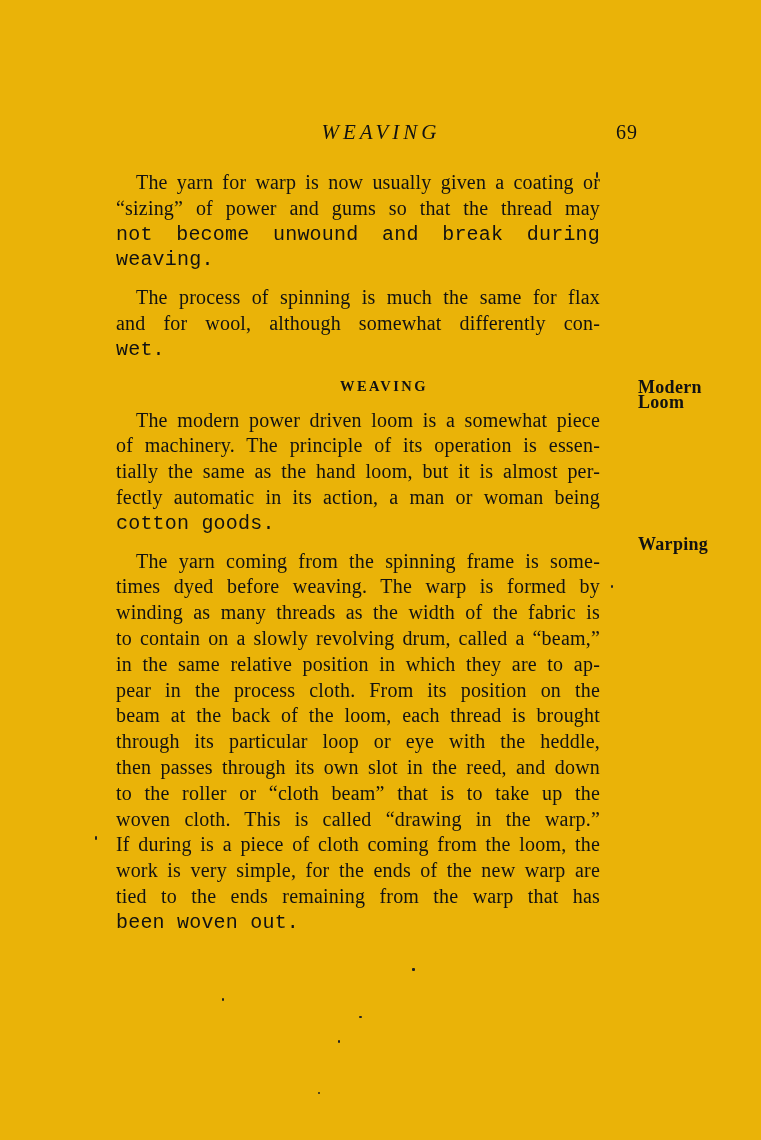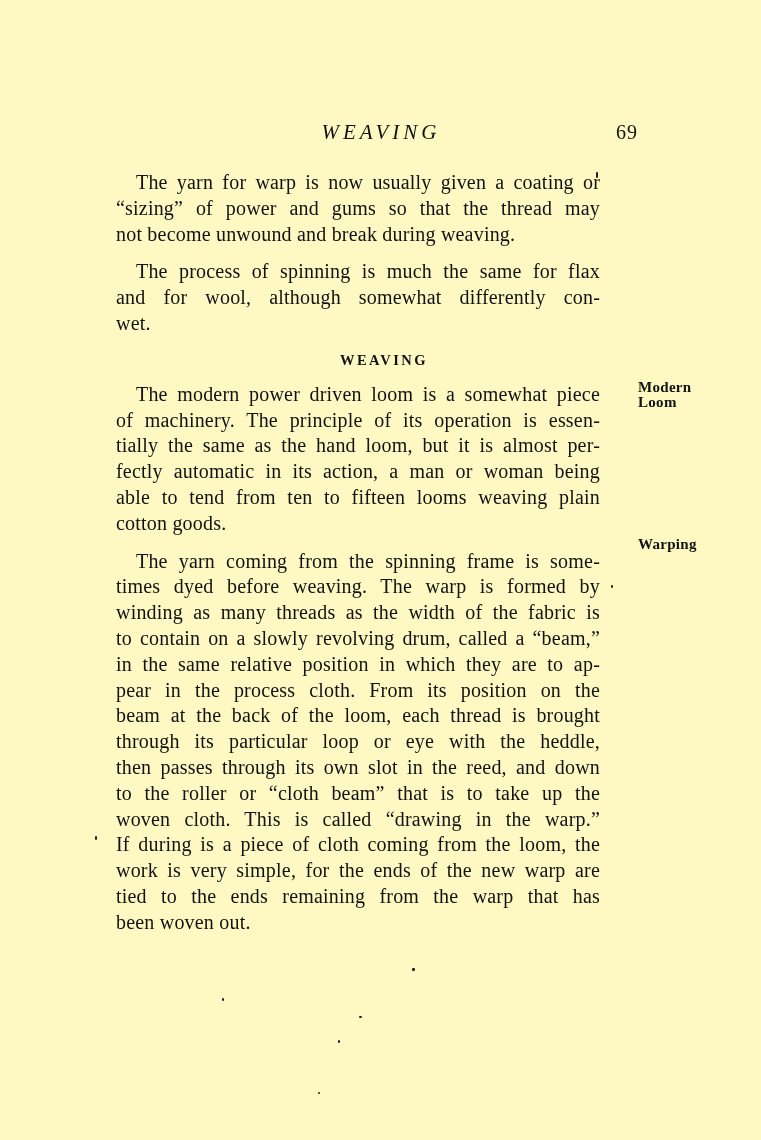--- a/index.html
+++ b/index.html
@@ -4,21 +4,21 @@
 <style>
   html, body {
     margin: 0;
     padding: 0;
     background: #ffffff;
   }
   .page {
     position: relative;
     width: 761px;
     height: 1140px;
-    background: #fef9c3;
+    background: #eab308;
     overflow: hidden;
     font-family: "Liberation Serif", "DejaVu Serif", serif;
     color: #121212;
   }
   
   .running-head {
     position: absolute;
     top: 120px;
     left: 104px;
     width: 508px;
@@ -45,39 +45,39 @@
     font-size: 20px;
     line-height: 25.8px;
     letter-spacing: 0.2px;
   }
   .paragraph { margin: 12px; padding: 0; }
   .line {
     text-align: justify;
     text-align-last: justify;
   }
   .line.first { text-indent: 20px; }
-  .line.last  { text-align-last: left; }
+  .line.last  { text-align-last: left; font-family: Liberation Mono, monospace; }
   
   .section-heading {
     margin: 13px 0 5px 0;
     padding: 0;
     text-align: center;
     text-indent: 52px;
     font-size: 14.5px;
     font-weight: bold;
     letter-spacing: 2.5px;
     line-height: 20px;
   }
   
   .margin-note {
     position: absolute;
     left: 638px;
     width: 80px;
     font-weight: bold;
-    font-size: 15px;
+    font-size: 18px;
     line-height: 14.5px;
     letter-spacing: 0.3px;
   }
   
   .speck {
     position: absolute;
     background: #222222;
     border-radius: 1px;
   }
 </style>
@@ -103,21 +103,20 @@
           <div class="line last">wet.</div>
         </div>
       </div>
     <h2 class="section-heading">WEAVING</h2>
     <div>
         <div class="paragraph">
           <div class="line first">The modern power driven loom is a somewhat piece</div>
           <div class="line">of machinery. The principle of its operation is essen-</div>
           <div class="line">tially the same as the hand loom, but it is almost per-</div>
           <div class="line">fectly automatic in its action, a man or woman being</div>
-          <div class="line">able to tend from ten to fifteen looms weaving plain</div>
           <div class="line last">cotton goods.</div>
         </div>
         <div class="paragraph">
           <div class="line first">The yarn coming from the spinning frame is some-</div>
           <div class="line">times dyed before weaving. The warp is formed by</div>
           <div class="line">winding as many threads as the width of the fabric is</div>
           <div class="line">to contain on a slowly revolving drum, called a “beam,”</div>
           <div class="line">in the same relative position in which they are to ap-</div>
           <div class="line">pear in the process cloth. From its position on the</div>
           <div class="line">beam at the back of the loom, each thread is brought</div>

